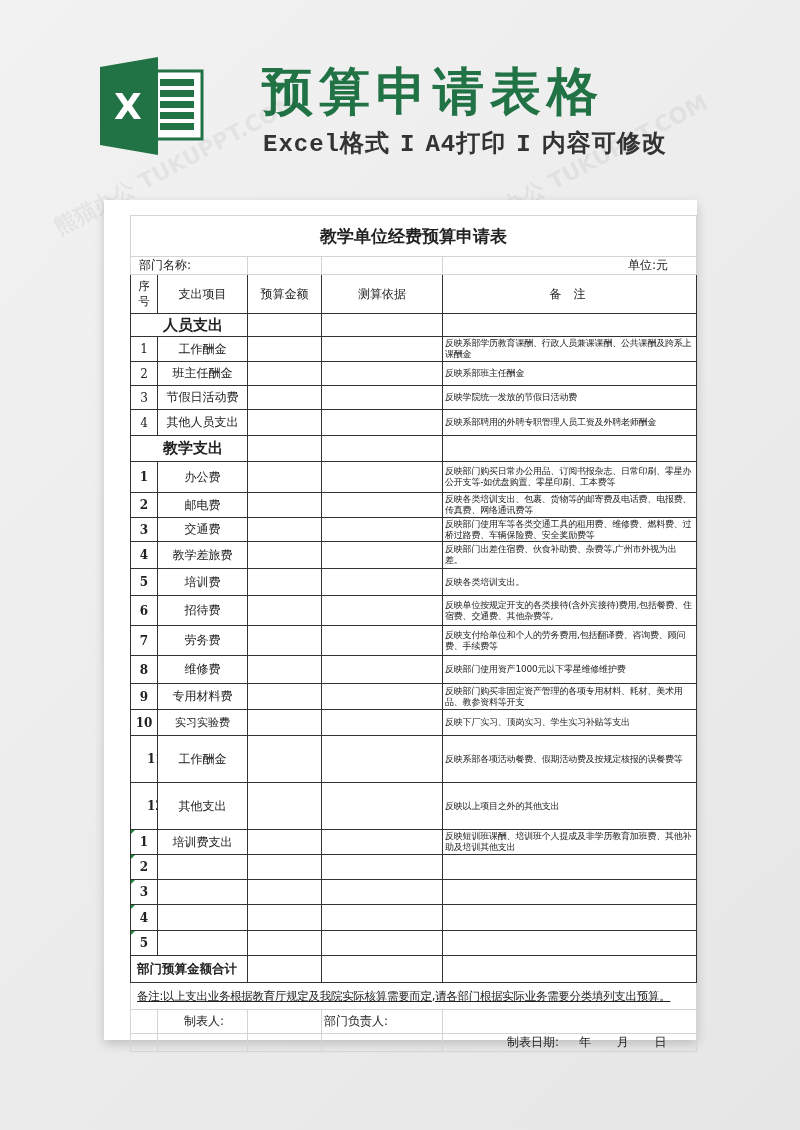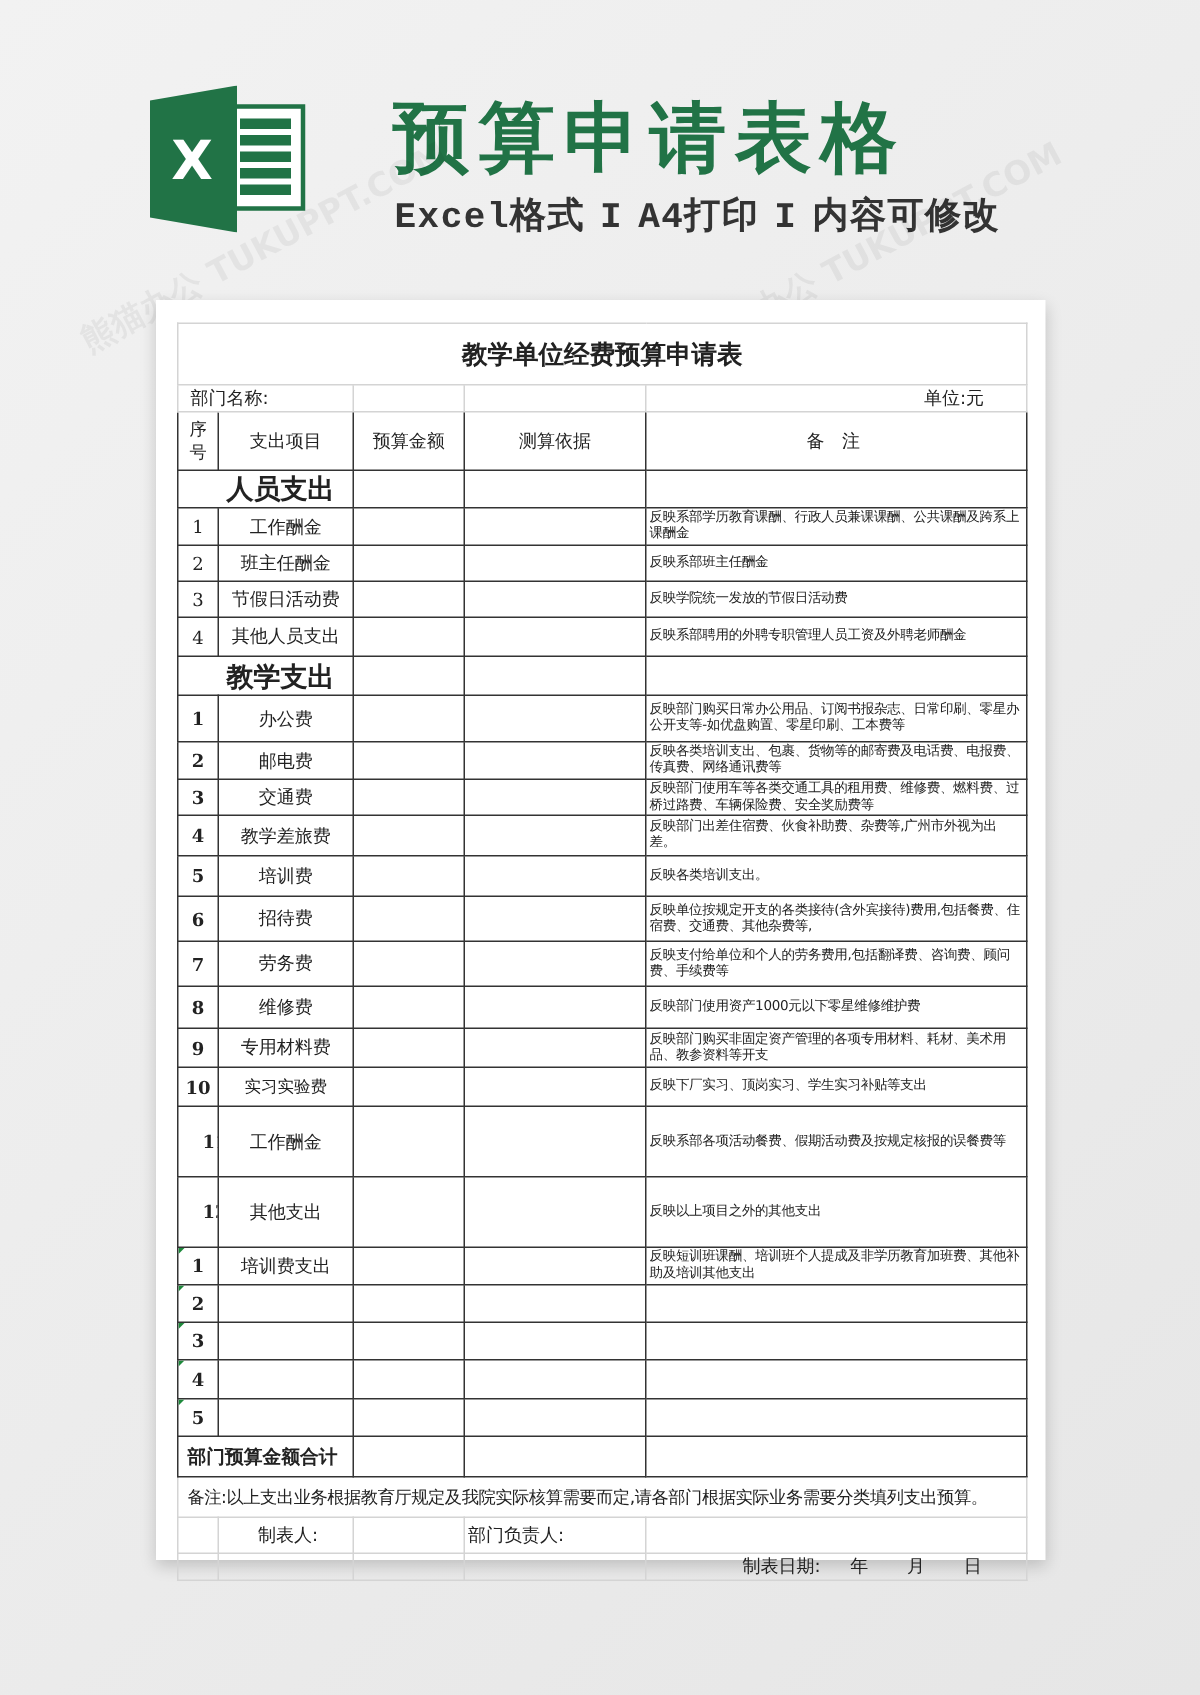--- a/index.html
+++ b/index.html
@@ -24,41 +24,41 @@
   .subtitle .sep { margin:0 10px; }
   .watermark {
     position:absolute; color:rgba(0,0,0,0.05); font-size:22px; font-weight:bold;
     transform:rotate(-28deg); white-space:nowrap; pointer-events:none;
     font-family:"DejaVu Sans", sans-serif;
   }
   .card {
     position:absolute; left:104px; top:200px; width:593px; height:840px;
     background:#fff; box-shadow:0 4px 10px rgba(0,0,0,0.18);
   }
-  .sheet { position:absolute; left:14px; top:15px; width:566px; }
+  .sheet { position:absolute; left:26px; top:15px; width:566px; }
   table { border-collapse:collapse; width:566px; table-layout:fixed; }
   td {
     border:1px solid #333; padding:0 3px; font-size:12px; color:#222;
     overflow:hidden; vertical-align:middle;
     font-family:"DejaVu Sans", "Liberation Sans", sans-serif;
   }
   td.light { border-color:#d4d4d4; }
   .c { text-align:center; }
   .b { font-weight:bold; }
   .sheet-title { font-size:17px; font-weight:bold; text-align:center; }
   .note { font-size:9px; line-height:11px; padding:0 2px; letter-spacing:-0.2px; }
   .num { font-family:"DejaVu Serif", serif; font-size:12px; text-align:center; }
   .num.b { font-weight:bold; }
-  .sect { font-weight:bold; padding-left:32px; font-size:18px; }
+  .sect { font-weight:bold; padding-left:32px; font-size:15px; }
   .tri { position:relative; }
   .tri::before {
     content:""; position:absolute; left:0; top:0; width:0; height:0;
     border-top:4px solid #1e8a3c; border-right:4px solid transparent;
   }
-  .footnote { font-size:11.5px; padding-left:6px; white-space:nowrap; letter-spacing:-0.3px; }
+  .footnote { font-size:11.5px; padding-left:6px; white-space:nowrap; letter-spacing:-0.3px;text-decoration:underline; }
 </style>
 </head>
 <body>
 
 <div class="banner">
   <svg class="xl-icon" viewBox="0 0 104 98">
     <rect x="48" y="14" width="54" height="68" fill="#fff" stroke="#217346" stroke-width="3"></rect>
     <g fill="#217346">
       <rect x="60" y="22" width="34" height="7"></rect>
       <rect x="60" y="33" width="34" height="7"></rect>

